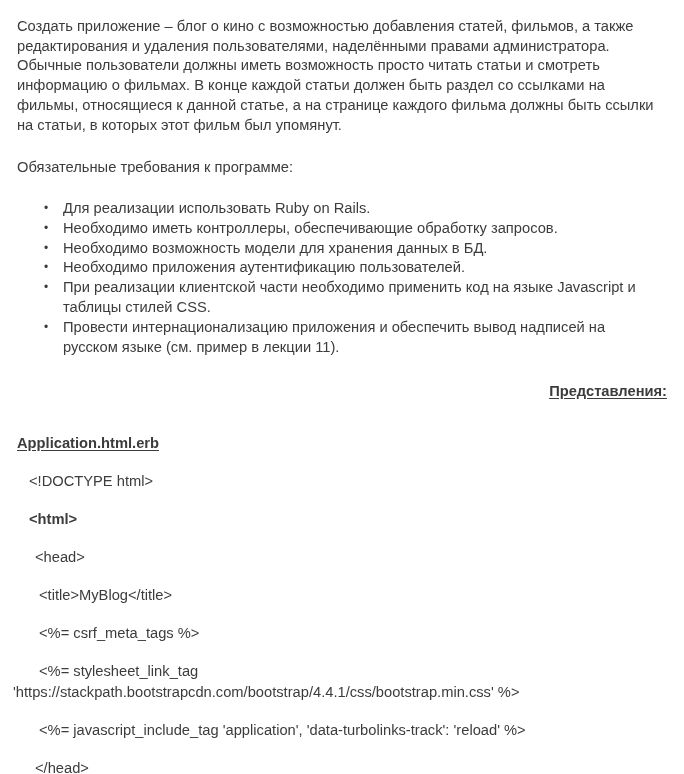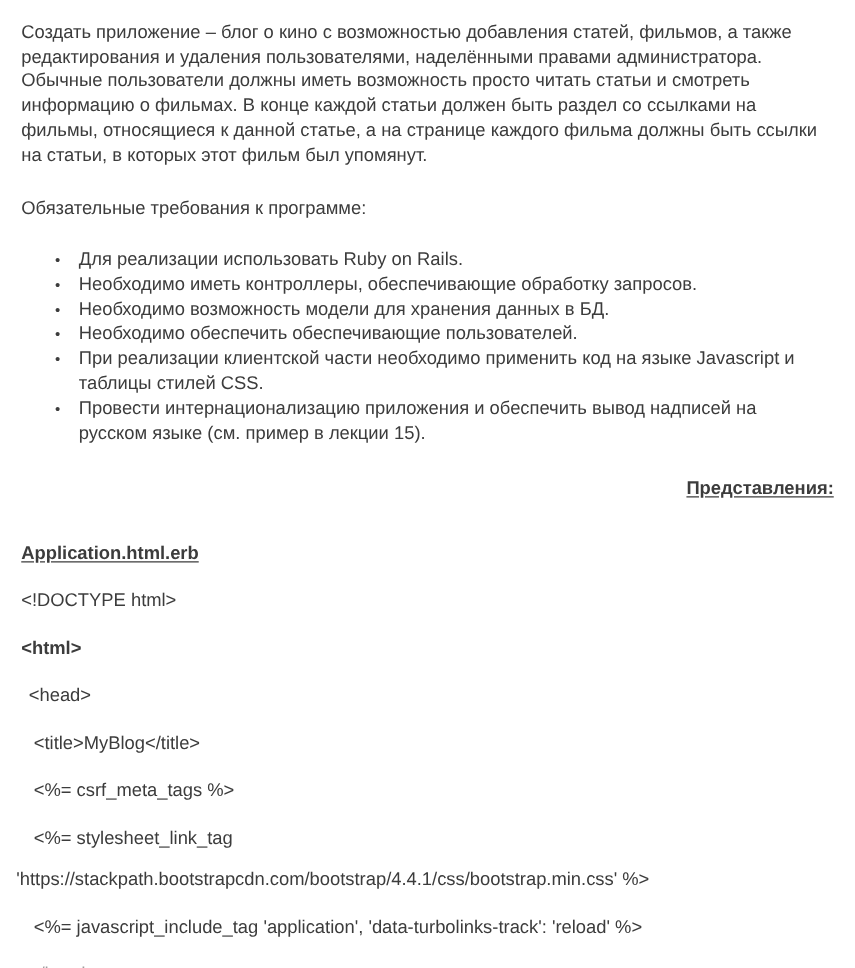--- a/index.html
+++ b/index.html
@@ -63,26 +63,27 @@
     margin-top: 32px;
   }
   .code-block {
     margin-top: 18px;
     max-width: 650px;
   }
   .code-line {
     line-height: 19.5px;
     margin-top: 0;
     white-space: pre-wrap;
+    margin-left: 12px;
   }
   .code-line + .code-line {
     margin-top: 18.5px;
   }
   .code-block .code-line.cont {
-    margin-top: 14px;
+    margin-top: 2px;
     margin-left: -4px;
   }
 </style>
 </head>
 <body style="color: rgb(60, 60, 60); background: rgb(255, 255, 255);">
 
 <div class="page">
 
   <p class="para intro">Создать приложение – блог о кино с возможностью добавления статей, фильмов, а также редактирования и удаления пользователями, наделёнными правами администратора. Обычные пользователи должны иметь возможность просто читать статьи и смотреть информацию о фильмах. В конце каждой статьи должен быть раздел со ссылками на фильмы, относящиеся к данной статье, а на странице каждого фильма должны быть ссылки на статьи, в которых этот фильм был упомянут.</p>
 
@@ -100,31 +101,31 @@
         <span class="req-text">Необходимо иметь контроллеры, обеспечивающие обработку запросов.</span>
       </li>
 
       <li class="req-item">
         <span class="bullet">•</span>
         <span class="req-text">Необходимо возможность модели для хранения данных в БД.</span>
       </li>
 
       <li class="req-item">
         <span class="bullet">•</span>
-        <span class="req-text">Необходимо обеспечить обеспечивающие пользователей.</span>
+        <span class="req-text">Необходимо приложения аутентификацию пользователей.</span>
       </li>
 
       <li class="req-item">
         <span class="bullet">•</span>
         <span class="req-text">При реализации клиентской части необходимо применить код на языке Javascript и таблицы стилей CSS.</span>
       </li>
 
       <li class="req-item">
         <span class="bullet">•</span>
-        <span class="req-text">Провести интернационализацию приложения и обеспечить вывод надписей на русском языке (см. пример в лекции 15).</span>
+        <span class="req-text">Провести интернационализацию приложения и обеспечить вывод надписей на русском языке (см. пример в лекции 11).</span>
       </li>
     </ul>
 
   <p class="para heading-underline views">Представления:</p>
 
   <p class="para heading-underline file">Application.html.erb</p>
 
   <div class="code-block">
 
       <div class="code-line" style="padding-left: 0px;">&lt;!DOCTYPE html&gt;</div>

